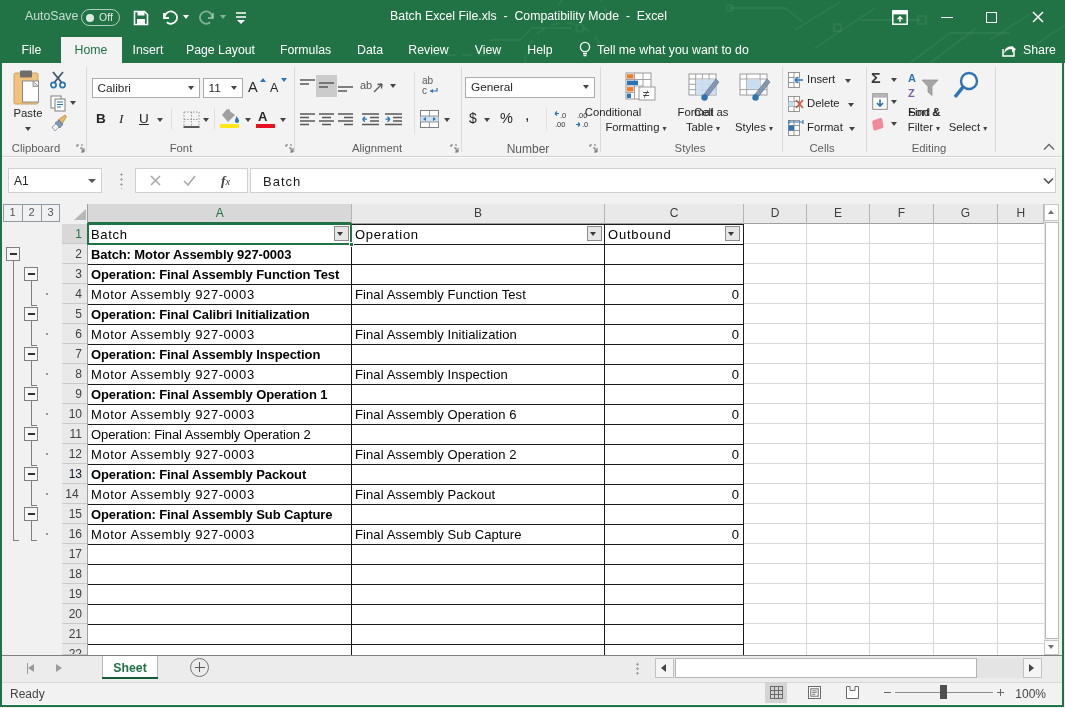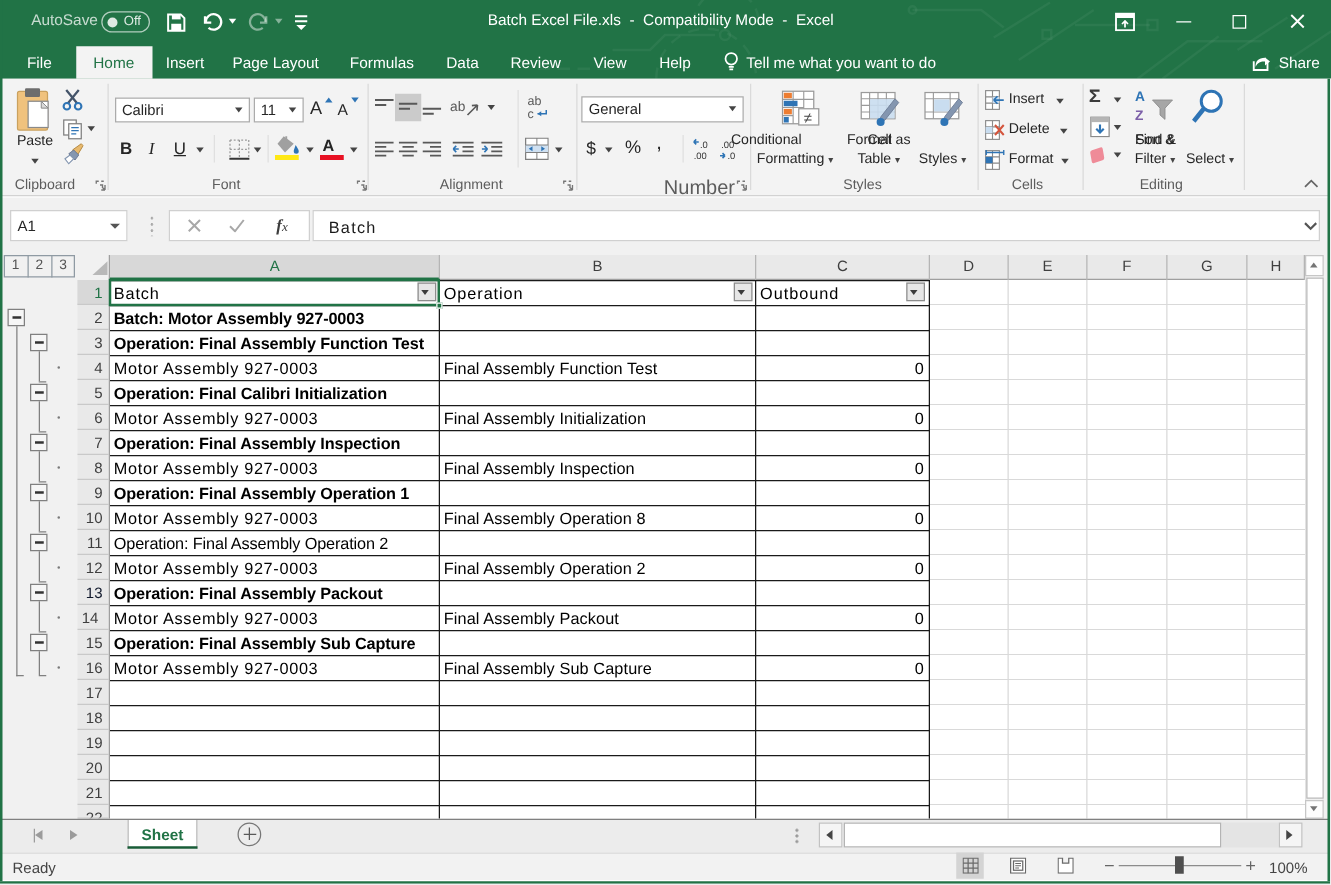--- a/index.html
+++ b/index.html
@@ -88,21 +88,21 @@
 <div class="a" style="left:86px;top:67px;width:1px;height:85px;background:#dadada"></div>
 <div class="a" style="left:294px;top:67px;width:1px;height:85px;background:#dadada"></div>
 <div class="a" style="left:461px;top:67px;width:1px;height:85px;background:#dadada"></div>
 <div class="a" style="left:600px;top:67px;width:1px;height:85px;background:#dadada"></div>
 <div class="a" style="left:781.5px;top:67px;width:1px;height:85px;background:#dadada"></div>
 <div class="a" style="left:866px;top:67px;width:1px;height:85px;background:#dadada"></div>
 <div class="a" style="left:994.5px;top:67px;width:1px;height:85px;background:#dadada"></div>
 <div class="a" style="left:-24px;top:141.5px;width:120px;text-align:center;font-size:11.3px;color:#5c5c5c">Clipboard</div>
 <div class="a" style="left:121px;top:141.5px;width:120px;text-align:center;font-size:11.3px;color:#5c5c5c">Font</div>
 <div class="a" style="left:317px;top:141.5px;width:120px;text-align:center;font-size:11.3px;color:#5c5c5c">Alignment</div>
-<div class="a" style="left:468px;top:141.5px;width:120px;text-align:right;font-size:16px;color:#5c5c5c">Number</div>
+<div class="a" style="left:468px;top:141.5px;width:120px;text-align:center;font-size:12px;color:#5c5c5c">Number</div>
 <div class="a" style="left:630px;top:141.5px;width:120px;text-align:center;font-size:11.3px;color:#5c5c5c">Styles</div>
 <div class="a" style="left:762px;top:141.5px;width:120px;text-align:center;font-size:11.3px;color:#5c5c5c">Cells</div>
 <div class="a" style="left:869px;top:141.5px;width:120px;text-align:center;font-size:11.3px;color:#5c5c5c">Editing</div>
 <svg class="a" style="left:76px;top:144px" width="9" height="9" viewBox="0 0 9 9">
 <path d="M1,3 v-2 h2 M5,1 h2 M8,4 v2 M4,4 h2 v2 M8,8 l-2.4,-2.4 M8,8 h-3 M8,8 v-3" stroke="#777" stroke-width="1.1" fill="none"></path>
     </svg>
 <svg class="a" style="left:284.5px;top:144px" width="9" height="9" viewBox="0 0 9 9">
 <path d="M1,3 v-2 h2 M5,1 h2 M8,4 v2 M4,4 h2 v2 M8,8 l-2.4,-2.4 M8,8 h-3 M8,8 v-3" stroke="#777" stroke-width="1.1" fill="none"></path>
     </svg>
 <svg class="a" style="left:450px;top:144px" width="9" height="9" viewBox="0 0 9 9">
@@ -482,21 +482,21 @@
 <div class="a" style="left:91px;top:307px;font-size:13px;font-weight:bold;letter-spacing:-0.1px;color:#000;white-space:nowrap">Operation: Final Calibri Initialization</div>
 <div class="a" style="left:91px;top:327px;font-size:13px;font-weight:normal;letter-spacing:0.55px;color:#000;white-space:nowrap">Motor Assembly 927-0003</div>
 <div class="a" style="left:355px;top:327px;font-size:13px;letter-spacing:0.1px;color:#000;white-space:nowrap">Final Assembly Initialization</div>
 <div class="a" style="left:604px;top:327px;width:135px;text-align:right;font-size:13px;color:#000">0</div>
 <div class="a" style="left:91px;top:347px;font-size:13px;font-weight:bold;letter-spacing:-0.1px;color:#000;white-space:nowrap">Operation: Final Assembly Inspection</div>
 <div class="a" style="left:91px;top:367px;font-size:13px;font-weight:normal;letter-spacing:0.55px;color:#000;white-space:nowrap">Motor Assembly 927-0003</div>
 <div class="a" style="left:355px;top:367px;font-size:13px;letter-spacing:0.1px;color:#000;white-space:nowrap">Final Assembly Inspection</div>
 <div class="a" style="left:604px;top:367px;width:135px;text-align:right;font-size:13px;color:#000">0</div>
 <div class="a" style="left:91px;top:387px;font-size:13px;font-weight:bold;letter-spacing:-0.1px;color:#000;white-space:nowrap">Operation: Final Assembly Operation 1</div>
 <div class="a" style="left:91px;top:407px;font-size:13px;font-weight:normal;letter-spacing:0.55px;color:#000;white-space:nowrap">Motor Assembly 927-0003</div>
-<div class="a" style="left:355px;top:407px;font-size:13px;letter-spacing:0.1px;color:#000;white-space:nowrap">Final Assembly Operation 8</div>
+<div class="a" style="left:355px;top:407px;font-size:13px;letter-spacing:0.1px;color:#000;white-space:nowrap">Final Assembly Operation 6</div>
 <div class="a" style="left:604px;top:407px;width:135px;text-align:right;font-size:13px;color:#000">0</div>
 <div class="a" style="left:91px;top:427px;font-size:13px;font-weight:normal;letter-spacing:-0.1px;color:#000;white-space:nowrap">Operation: Final Assembly Operation 2</div>
 <div class="a" style="left:91px;top:447px;font-size:13px;font-weight:normal;letter-spacing:0.55px;color:#000;white-space:nowrap">Motor Assembly 927-0003</div>
 <div class="a" style="left:355px;top:447px;font-size:13px;letter-spacing:0.1px;color:#000;white-space:nowrap">Final Assembly Operation 2</div>
 <div class="a" style="left:604px;top:447px;width:135px;text-align:right;font-size:13px;color:#000">0</div>
 <div class="a" style="left:91px;top:467px;font-size:13px;font-weight:bold;letter-spacing:-0.1px;color:#000;white-space:nowrap">Operation: Final Assembly Packout</div>
 <div class="a" style="left:91px;top:487px;font-size:13px;font-weight:normal;letter-spacing:0.55px;color:#000;white-space:nowrap">Motor Assembly 927-0003</div>
 <div class="a" style="left:355px;top:487px;font-size:13px;letter-spacing:0.1px;color:#000;white-space:nowrap">Final Assembly Packout</div>
 <div class="a" style="left:604px;top:487px;width:135px;text-align:right;font-size:13px;color:#000">0</div>
 <div class="a" style="left:91px;top:507px;font-size:13px;font-weight:bold;letter-spacing:-0.1px;color:#000;white-space:nowrap">Operation: Final Assembly Sub Capture</div>

